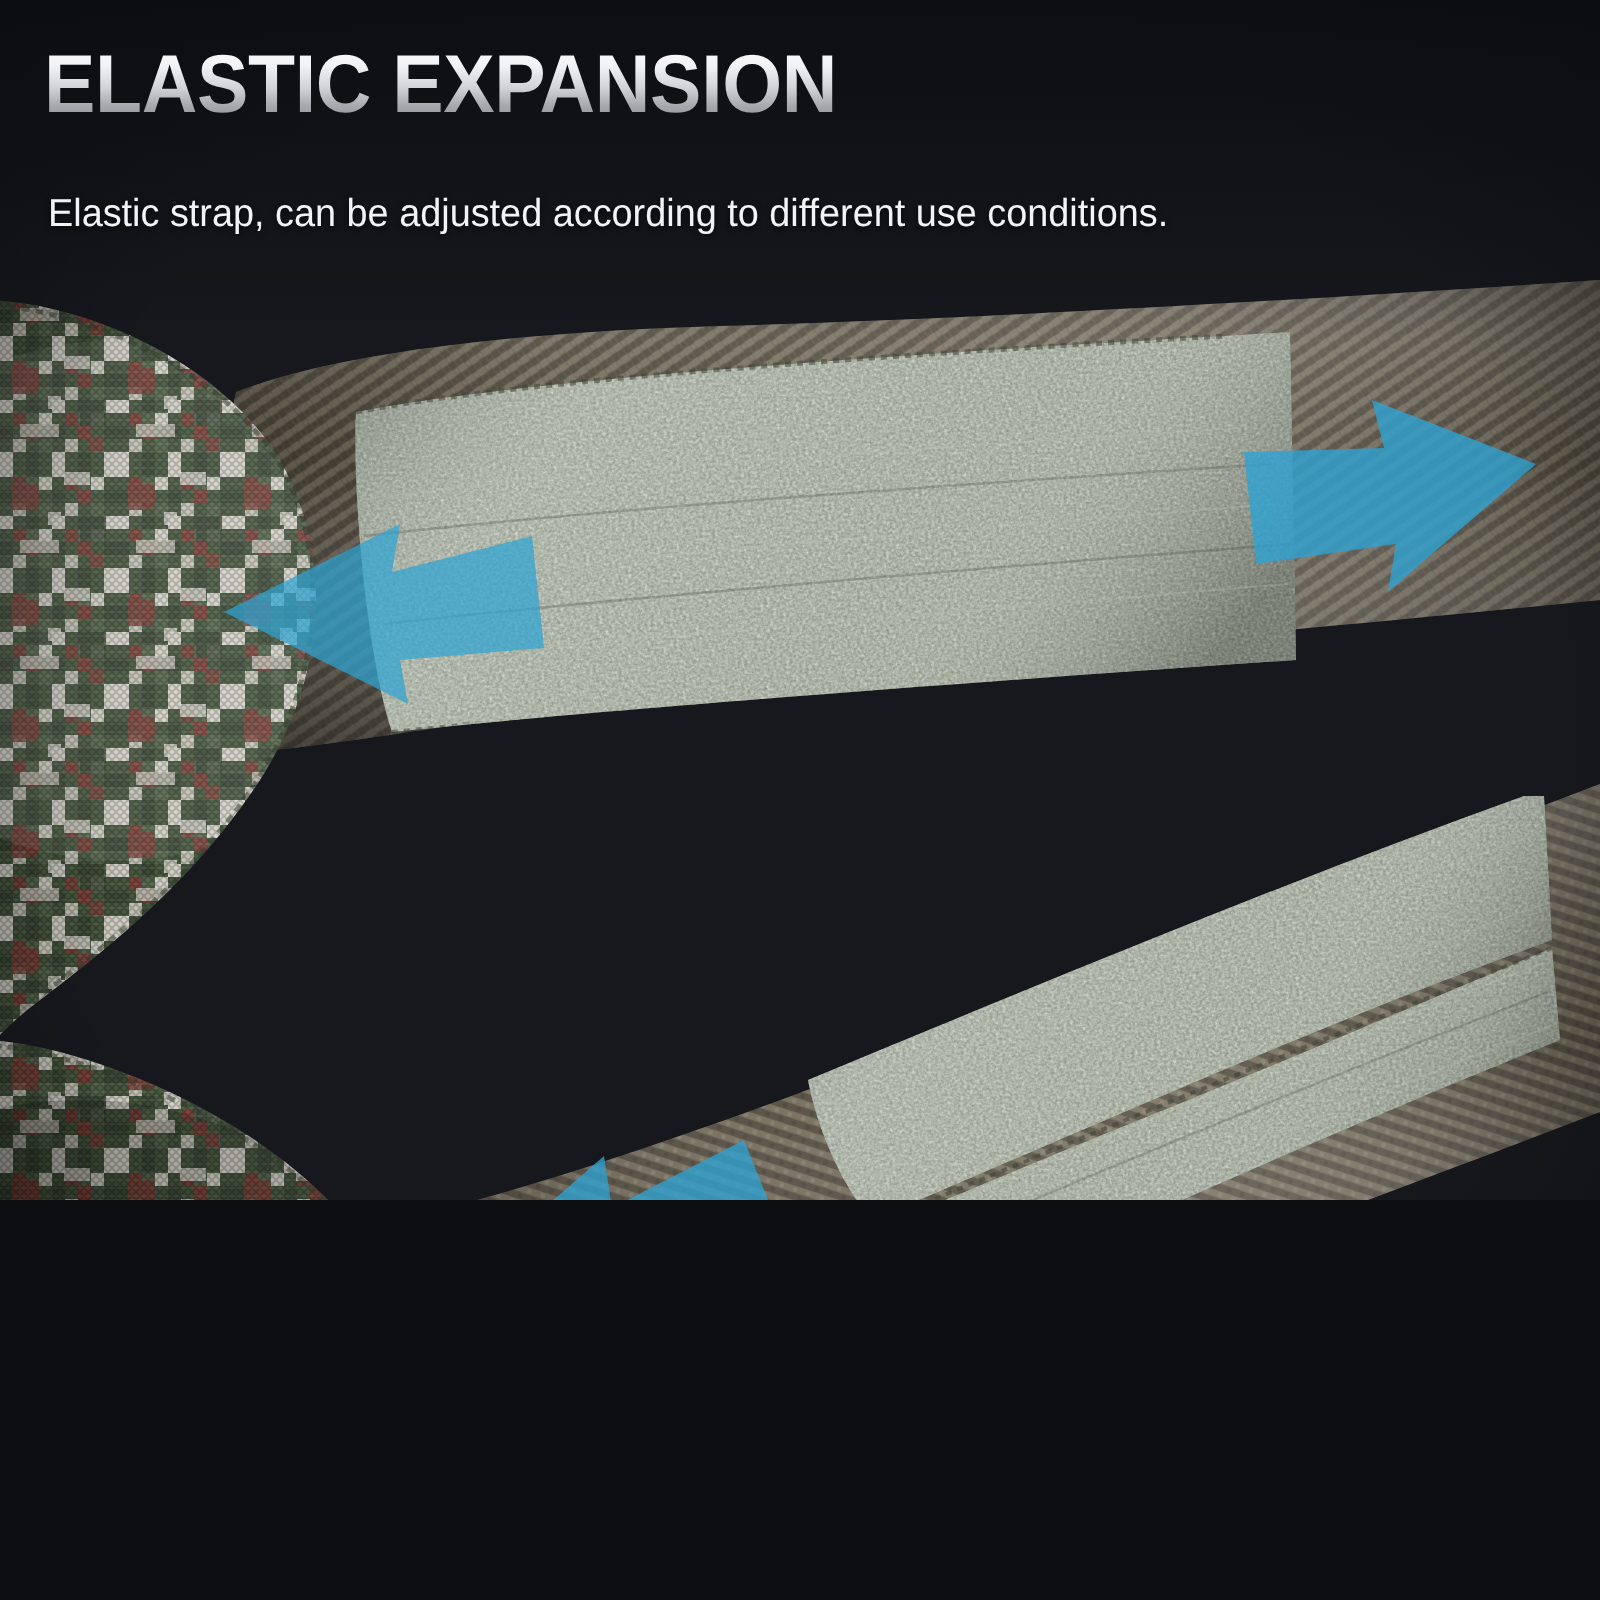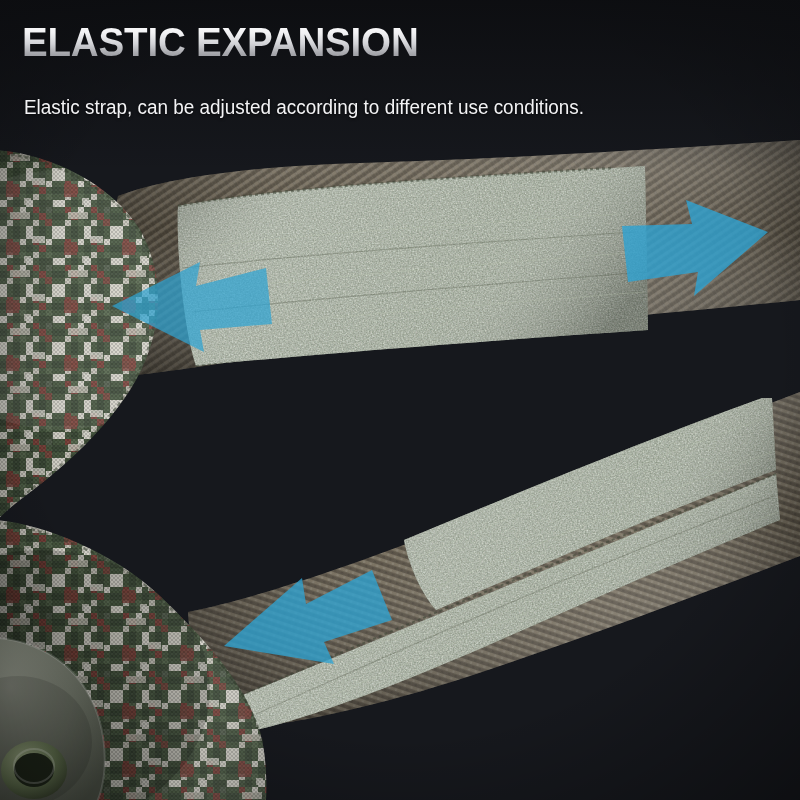--- a/index.html
+++ b/index.html
@@ -1,17 +1,17 @@
 <!DOCTYPE html>
 <html><head>
 <meta charset="utf-8">
 <style>
   html,body{margin:0;padding:0;background:#0d0e11;}
   #stage{
-    position:relative;width:800px;height:800px;overflow:hidden;
+    position:relative;width:800px;height:600px;overflow:hidden;
     font-family:"Liberation Sans","DejaVu Sans",sans-serif;
     background:
       radial-gradient(120% 90% at 18% 0%, #25272e 0%, #1b1d23 42%, #141519 72%, #101115 100%);
   }
 
   
   #photo{position:absolute;inset:0;}
 
   
   .headline{

